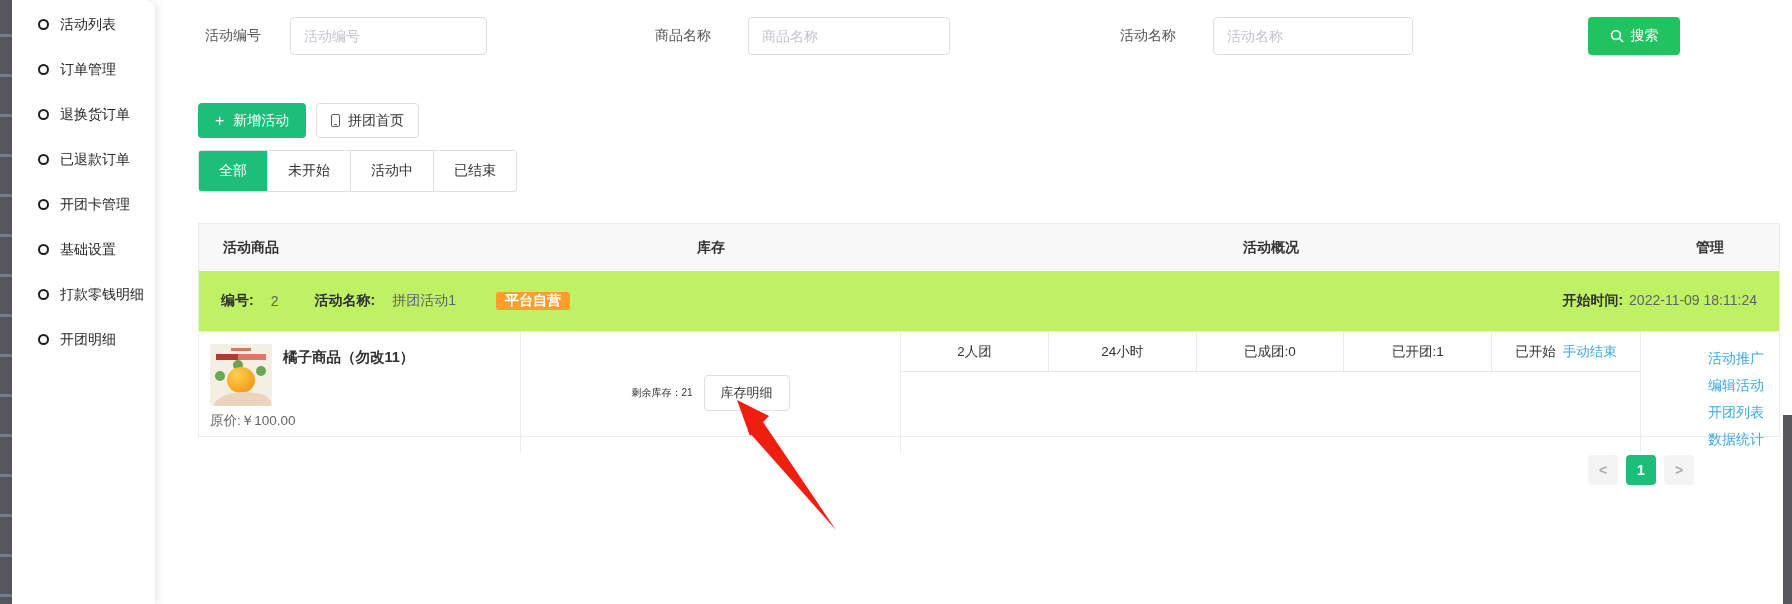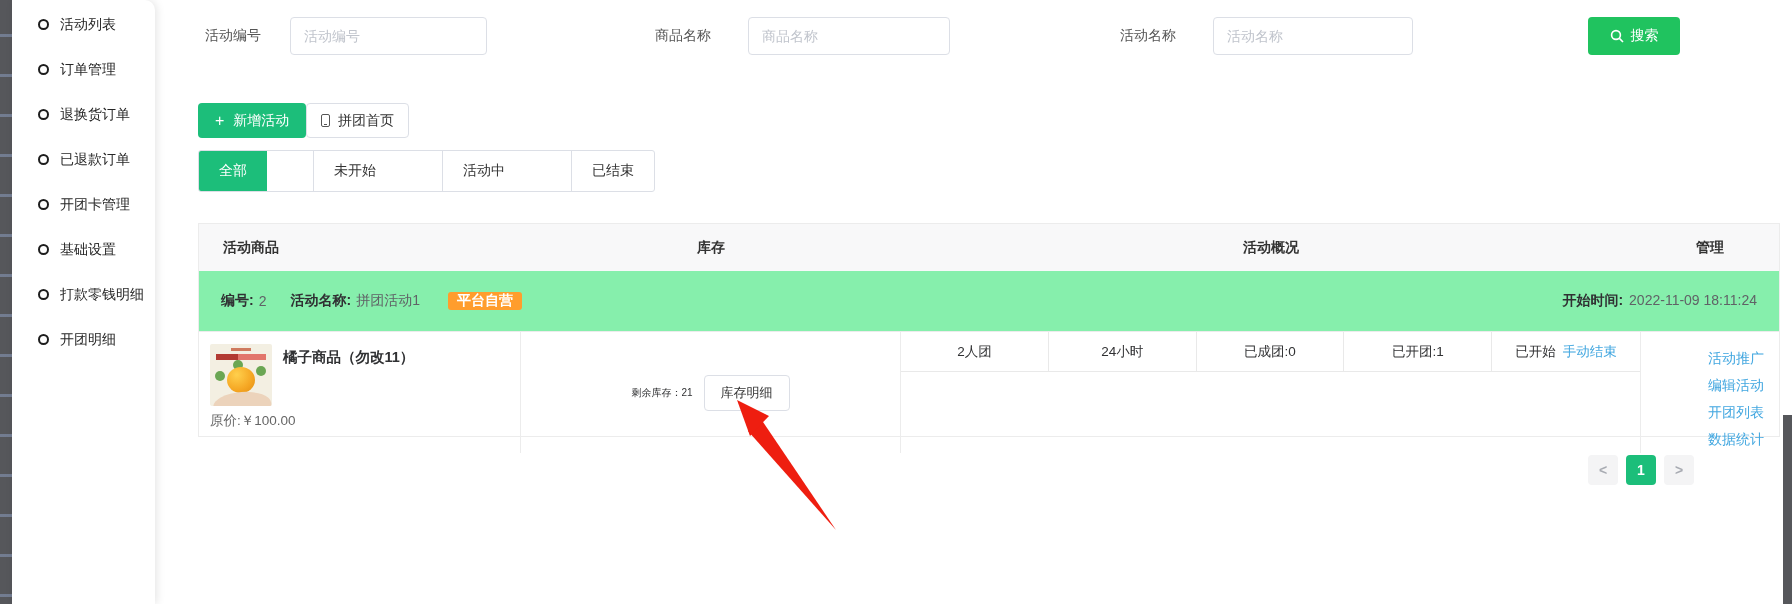--- a/index.html
+++ b/index.html
@@ -31,43 +31,43 @@
   .inp::placeholder { color:#c0c4cc; }
   .btn-search { position:absolute; left:1588px; top:17px; width:92px; height:38px; border:none;
     border-radius:4px; color:#fff; font-size:14px; display:flex; align-items:center;
     justify-content:center; gap:7px; cursor:pointer; font-family:inherit; }
 
   
   .btn-add { position:absolute; left:198px; top:103px; height:35px; padding:0 17px; border:none;
     border-radius:4px; color:#fff; font-size:14px; display:inline-flex; align-items:center; gap:9px;
     cursor:pointer; font-family:inherit; }
   .plus { font-size:16px; line-height:1; }
-  .btn-home { position:absolute; left:306px; top:103px; height:35px; padding:0 14px; background:#fff;
+  .btn-home { position:absolute; left:316px; top:103px; height:35px; padding:0 14px; background:#fff;
     border:1px solid #dcdfe6; border-radius:4px; color:#333; font-size:14px; display:inline-flex;
     align-items:center; gap:8px; cursor:pointer; font-family:inherit; }
   .home-ic { width:9px; height:13px; border:1.4px solid #555; border-radius:2px; position:relative; }
   .home-ic::after{ content:""; position:absolute; left:2px; bottom:1px; right:2px; height:1.4px; background:#555;}
 
   
   .tabs { position:absolute; left:198px; top:150px; height:42px; display:flex; background:#fff;
-    border:1px solid #dcdfe6; border-radius:3px; overflow:hidden;gap:46px; }
+    border:1px solid #dcdfe6; border-radius:3px; overflow:hidden; }
   .tab { display:flex; align-items:center; justify-content:center; padding:0 20px; font-size:14px;
     color:#333; cursor:pointer; border-left:1px solid #dcdfe6; }
   .tab:first-child { border-left:none; }
   .tab.active { color:#fff; border-left:none; }
 
   
   .table { position:absolute; left:198px; top:223px; width:1582px; border:1px solid #ececec; background:#fff; }
   .thead { display:grid; grid-template-columns:322px 380px 740px 1fr; height:47px; background:#f8f8f9;
     align-items:center; font-weight:bold; font-size:14px; color:#333; }
   .th-left { padding-left:24px; }
   .th-c { text-align:center; }
 
   .group-row { height:61px; display:flex; align-items:center; padding:0 22px; font-size:14px;
-    border-bottom:1px solid #ececec; position:relative; background:#86efac; }
+    border-bottom:1px solid #ececec; position:relative; background:#bef264;gap:12px; }
   .g-label { font-weight:bold; color:#303133; }
   .g-val { color:#606266; margin-left:5px; margin-right:24px; }
   .badge { color:#fff; font-size:14px; font-weight:bold; padding:0 9px; border-radius:3px; margin-left:4px; }
   .g-right { position:absolute; right:22px; font-size:14px; }
   .g-right .g-val { margin-right:0; margin-left:2px; }
 
   .content-row { display:grid; grid-template-columns:322px 380px 740px 1fr; height:104px; }
   .cell { border-right:1px solid #ececec; position:relative; }
   .cell:last-child { border-right:none; }
 

